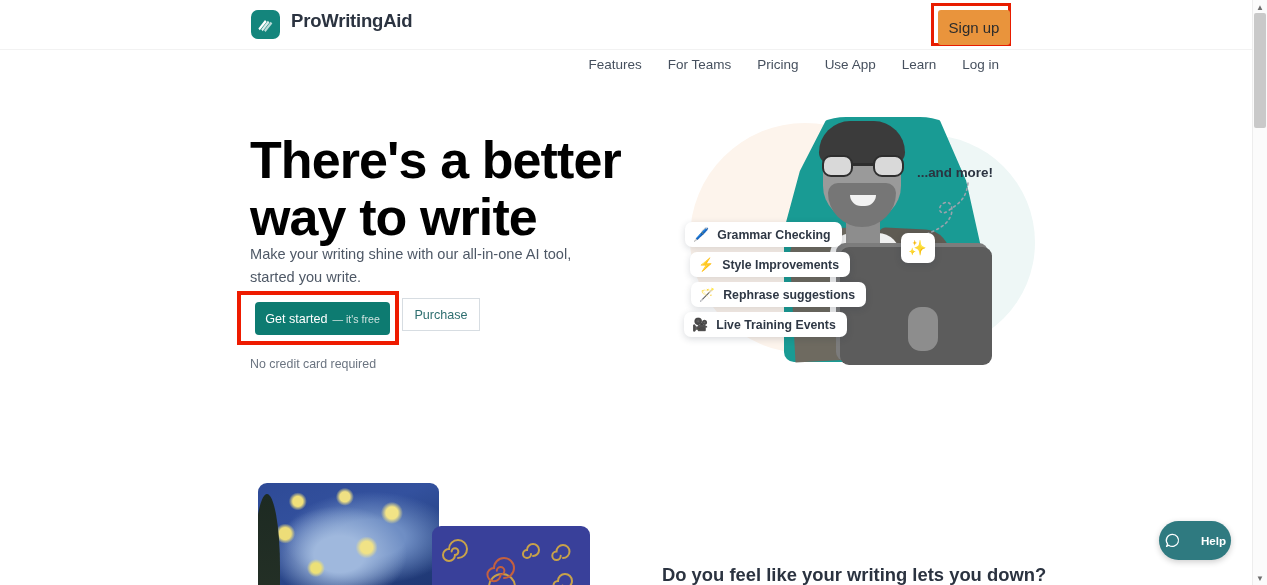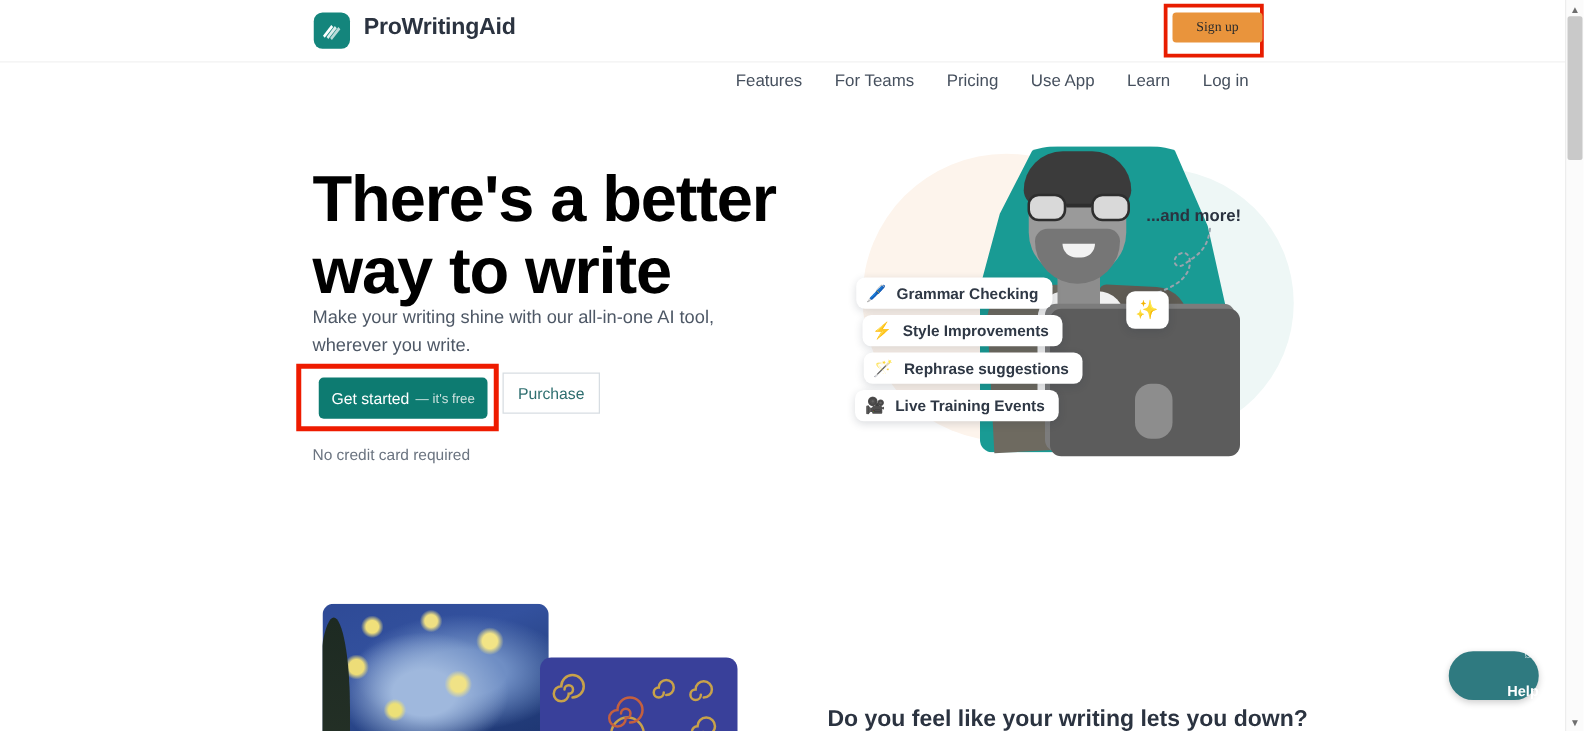--- a/index.html
+++ b/index.html
@@ -78,27 +78,27 @@
   #signup-wrap {
     position: absolute;
     left: 931px; top: 3px;
     width: 80px; height: 43px;
     border: 3px solid #e81c00;
     box-sizing: border-box;
   }
   #signup-button {
     position: absolute;
     left: 4px; top: 4px;
-    width: 72px; height: 24px;
+    width: 72px; height: 35px;
     background: #e9943c;
     border: none;
     border-radius: 3px;
     color: #2c2c2c;
-    font-size: 11px;
-    font-family: Liberation Serif, serif;
+    font-size: 15px;
+    font-family: Liberation Sans, sans-serif;
     cursor: pointer;
     padding: 0;
   }
 
   
   #hero-heading {
     position: absolute;
     left: 250px; top: 97px;
     width: 440px;
     font-size: 52px;
@@ -392,26 +392,25 @@
   }
 
   
   #help-widget {
     position: absolute;
     left: 1159px; top: 521px;
     width: 72px; height: 39px;
     background: #2f7a80;
     border-radius: 20px;
     display: flex;
-    align-items: flex-end;
+    align-items: center;
     justify-content: center;
     gap: 20px;
     cursor: pointer;
     box-shadow: 0 2px 6px rgba(0,0,0,.2);
-    flex-direction: column;
   }
   #help-widget .help-label {
     font-size: 11.6px;
     font-weight: bold;
     color: #ffffff;
   }
 
   
   #scrollbar {
     position: absolute;
@@ -469,21 +468,21 @@
       <a class="nav-link" href="#">Learn</a>
       <a class="nav-link" href="#">Log in</a>
     </nav>
 
     <div id="signup-wrap">
       <button id="signup-button">Sign up</button>
     </div>
   </div>
 
   <h1 id="hero-heading">There's a better way to write</h1>
-  <p id="hero-sub">Make your writing shine with our all-in-one AI tool, wherever you write.</p>
+  <p id="hero-sub">Make your writing shine with our all-in-one AI tool, started you write.</p>
 
   <div id="getstarted-wrap">
     <button id="get-started-button">
       <span>Get started</span>
       <span class="free-note">— it's free</span>
     </button>
   </div>
 
   <button id="purchase-button">Purchase</button>
   <div id="no-credit">No credit card required</div>

